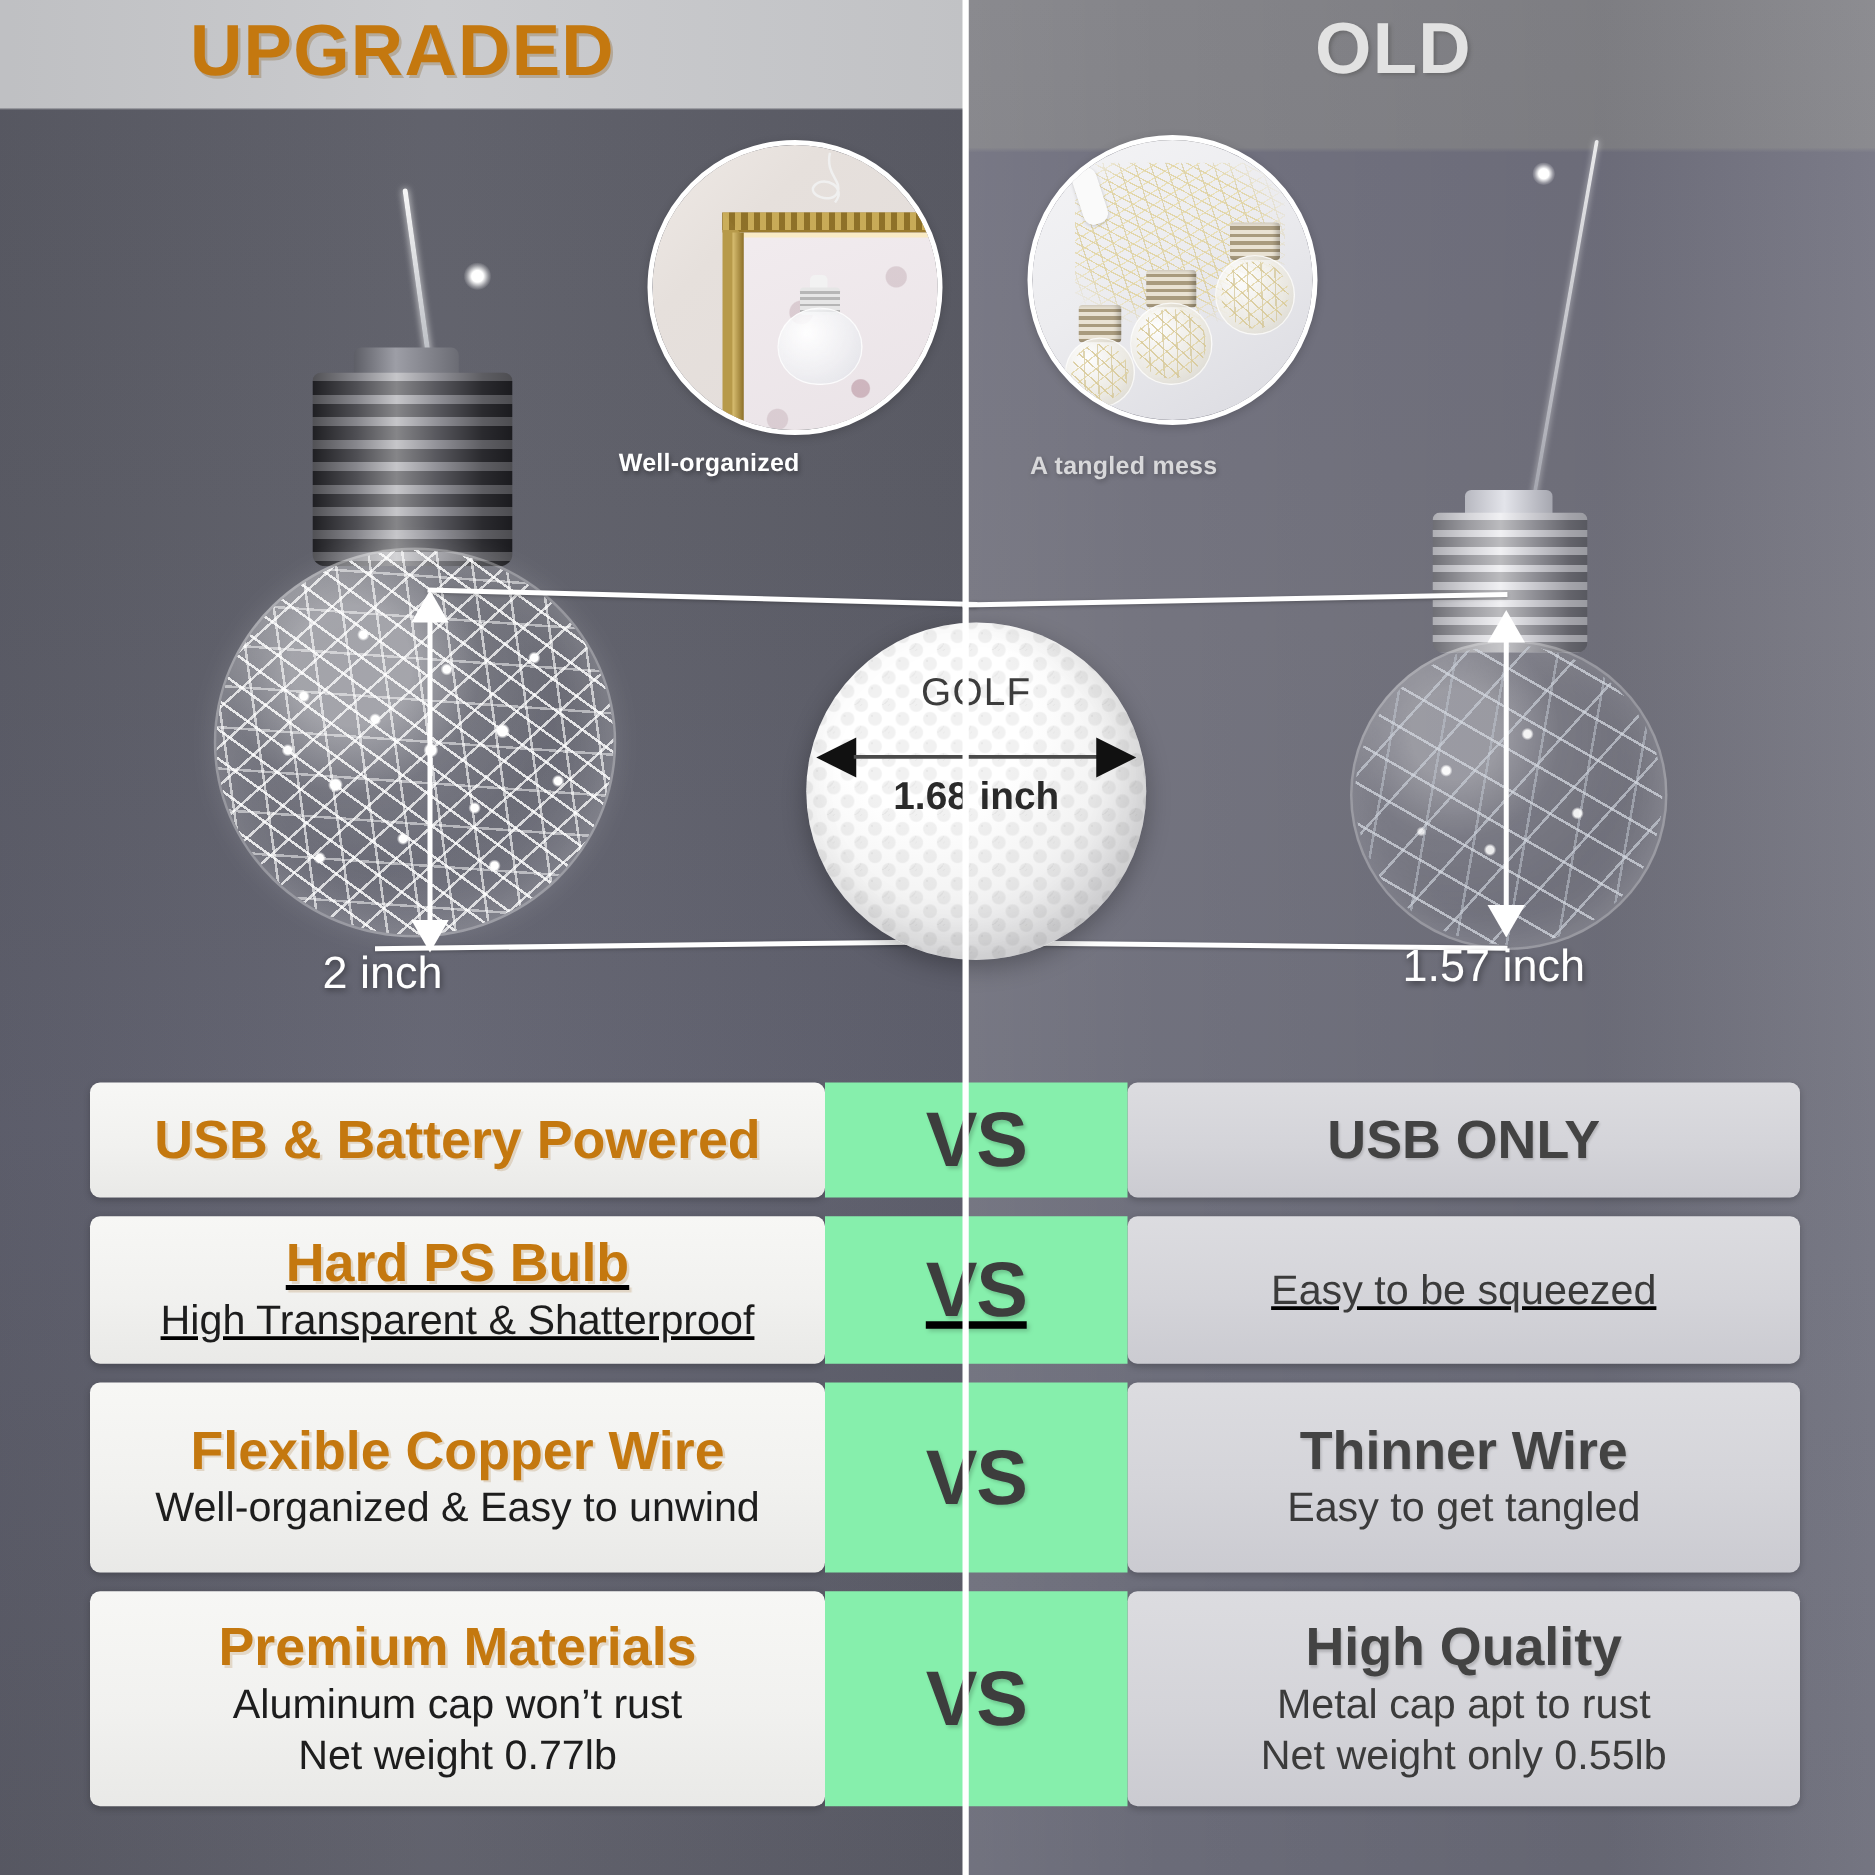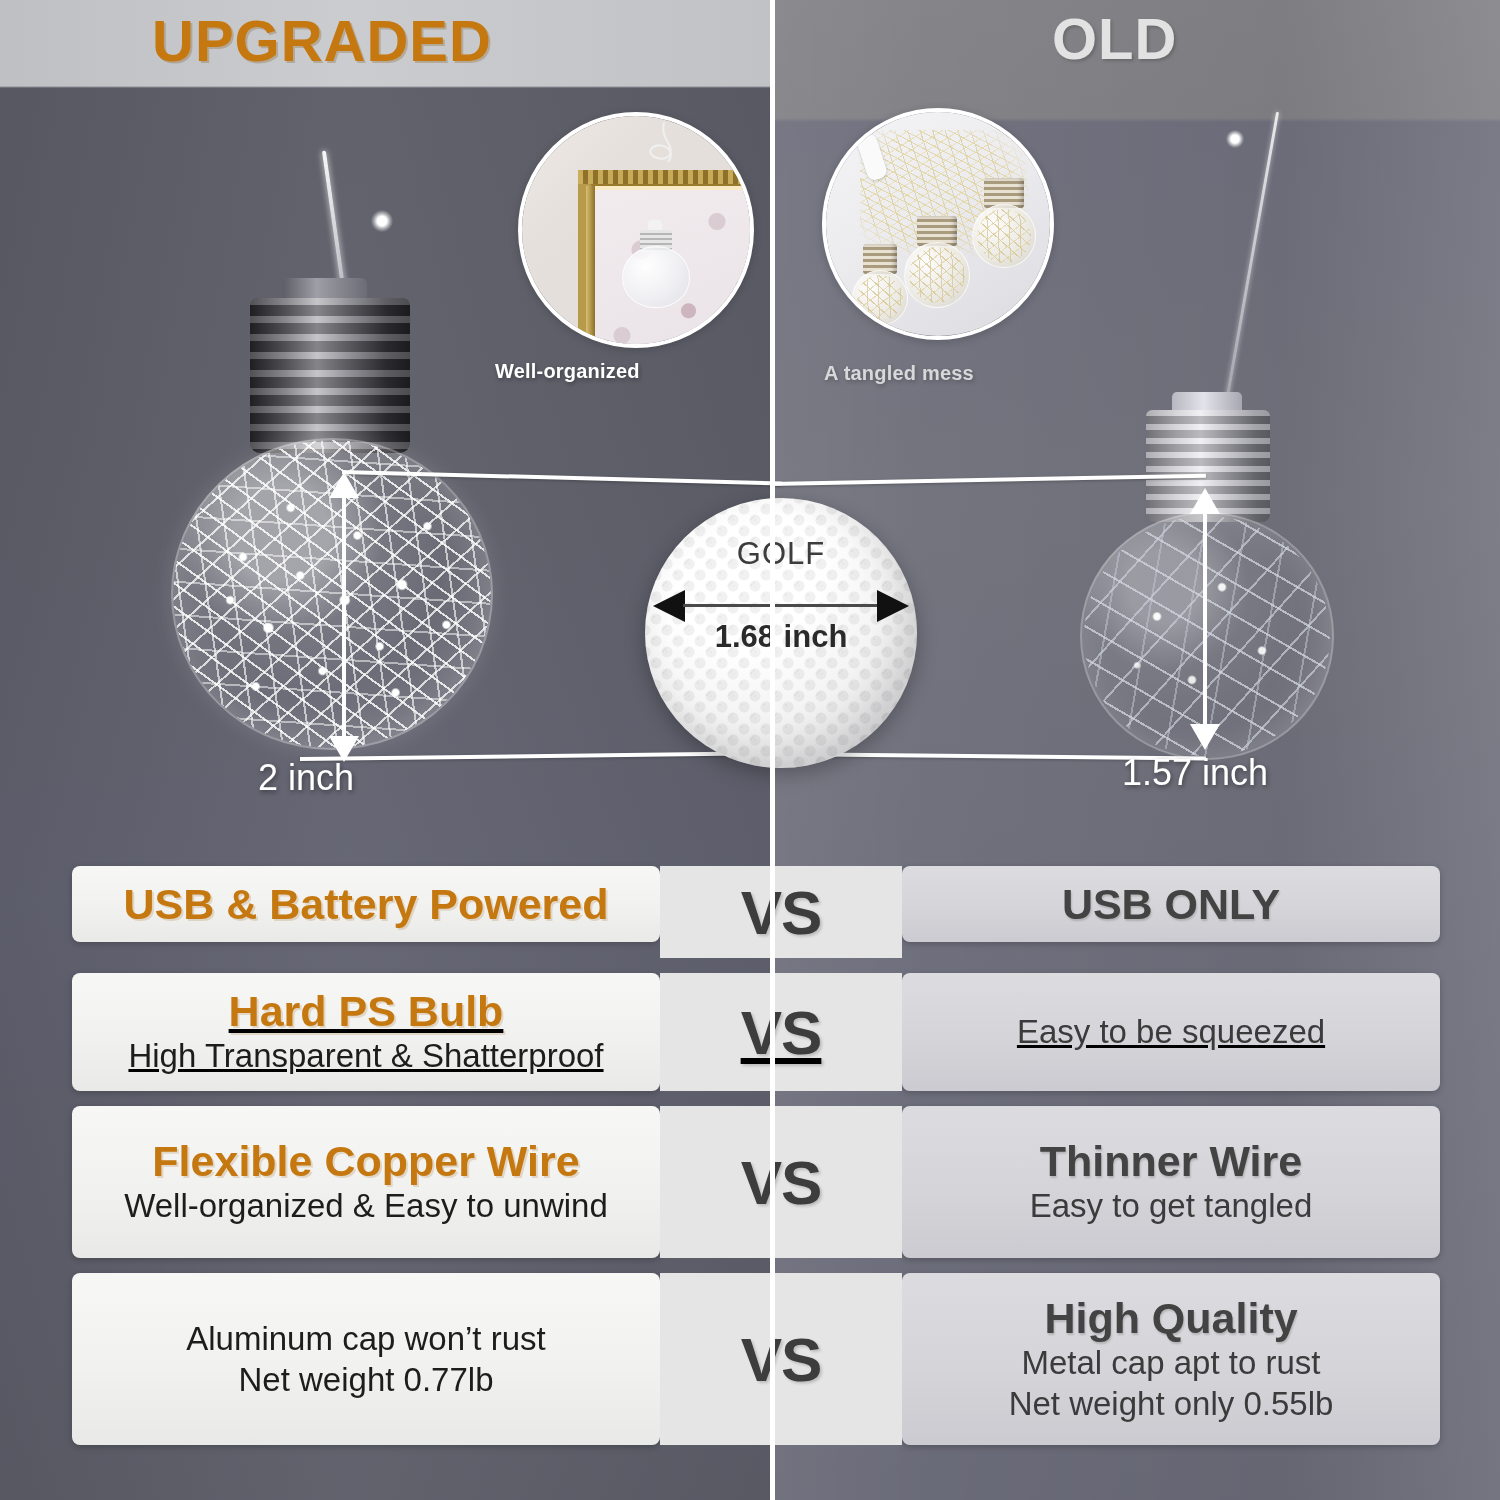--- a/index.html
+++ b/index.html
@@ -405,21 +405,21 @@
     box-shadow: 0 2px 6px rgba(0,0,0,.22);
   }
   .cell.right {
     width: 538px;
     background: linear-gradient(180deg, #dcdce0 0%, #d4d4d9 55%, #cbcbd1 100%);
     box-shadow: 0 2px 6px rgba(0,0,0,.22);
   }
   .vs-col {
     width: 242px;
     display: flex; align-items: center; justify-content: center;
-    background: #e5e5e5;
+    background: #86efac;
     position: relative;
   }
   .vs-text {
     font-size: 62px; font-weight: bold; color: #3d3d3d; letter-spacing: -1px;
     text-shadow: 2px 2px 3px rgba(0,0,0,.18);
   }
   .spacer-right { width: 60px; }
 
   .title-orange {
     font-size: 43px; font-weight: bold; color: #c4780f;
@@ -431,21 +431,21 @@
     text-shadow: 1px 2px 2px rgba(0,0,0,.16);
     line-height: 1.12; white-space: nowrap;
   }
   .sub-dark {
     font-size: 33px; color: #1d1d1d; line-height: 1.25; white-space: nowrap;
   }
   .sub-grey {
     font-size: 33px; color: #3b3b3b; line-height: 1.25; white-space: nowrap;
   }
 
-  .r1 .cell { height: 76px; }
+  .r1 .cell { height: 92px; }
   .r1 .vs-col { height: 92px; }
   .r2 .cell, .r2 .vs-col { height: 118px; text-decoration: underline; }
   .r3 .cell, .r3 .vs-col { height: 152px; }
   .r4 .cell, .r4 .vs-col { height: 172px; }
 </style>
 </head>
 <body>
 
 <div id="stage">
 
@@ -575,20 +575,21 @@
       </div>
       <div class="cell right">
         <div class="title-grey">Thinner Wire</div>
         <div class="sub-grey">Easy to get tangled</div>
       </div>
       <div class="spacer-right"></div>
     </div>
 
     <div class="row r4">
       <div class="cell left">
+        <div class="title-orange">Premium Materials</div>
         <div class="sub-dark">Aluminum cap won’t rust</div>
         <div class="sub-dark">Net weight 0.77lb</div>
       </div>
       <div class="vs-col">
         <div class="vs-text">VS</div>
       </div>
       <div class="cell right">
         <div class="title-grey">High Quality</div>
         <div class="sub-grey">Metal cap apt to rust</div>
         <div class="sub-grey">Net weight only 0.55lb</div>

